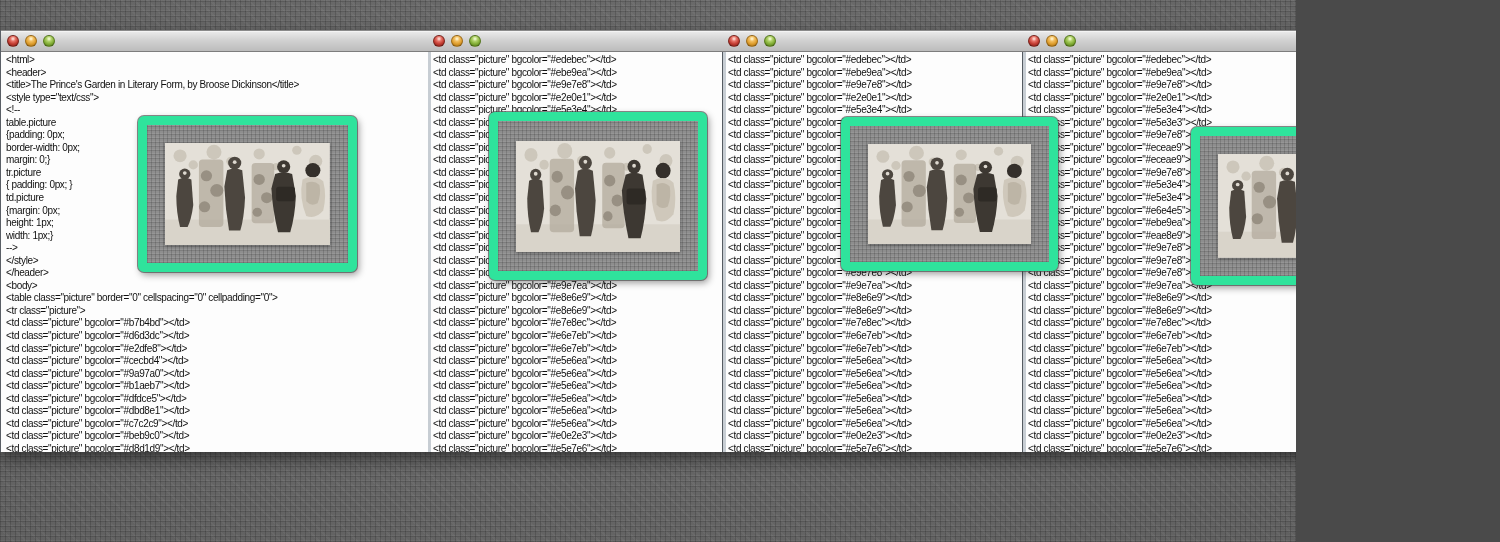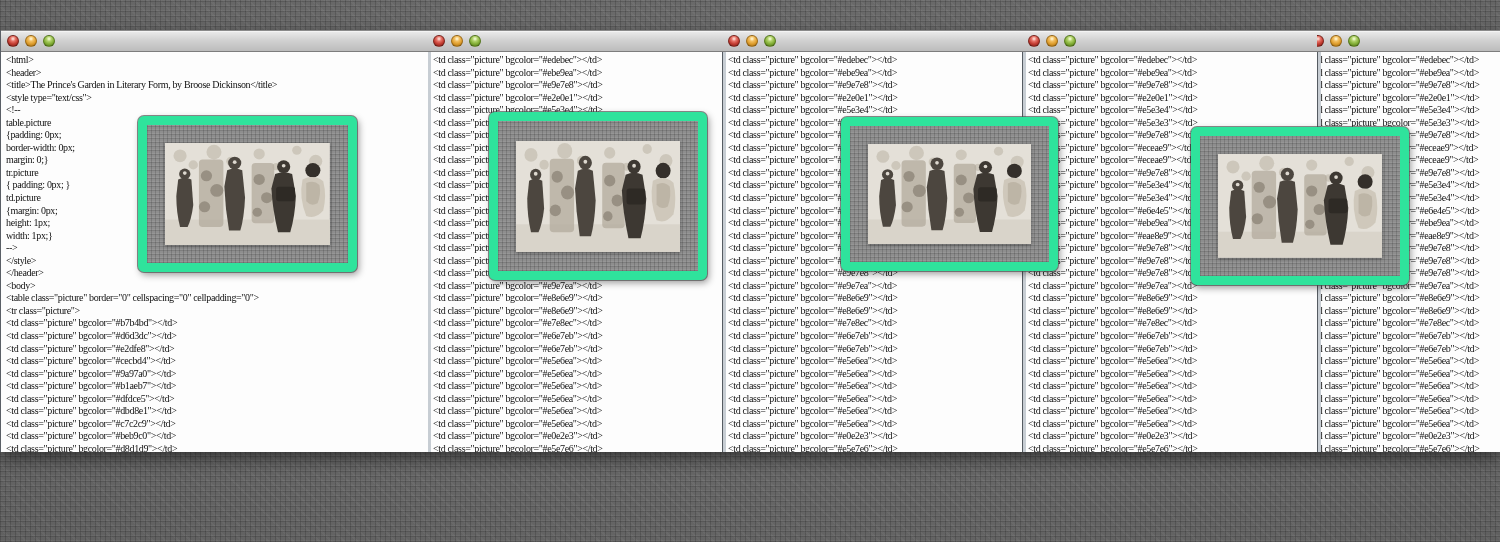--- a/index.html
+++ b/index.html
@@ -1,17 +1,17 @@
 <!DOCTYPE html>
 <html><head>
 <meta charset="utf-8">
 <style>
   html,body{margin:0;padding:0;background:#4a4a4a;}
-  #screen{position:relative;width:1500px;height:542px;overflow:hidden;
-    font-family:Liberation Serif, serif;}
+  #screen{position:relative;width:1296px;height:542px;overflow:hidden;
+    font-family:Liberation Sans, sans-serif;}
   
   .desktop{position:absolute;inset:0;background-color:#6e6e6e;
     background-image:
       repeating-linear-gradient(90deg, rgba(0,0,0,.16) 0 1px, transparent 1px 5px),
       repeating-linear-gradient(0deg, rgba(0,0,0,.14) 0 1px, rgba(255,255,255,.06) 1px 2px, transparent 2px 5px),
       repeating-linear-gradient(45deg, rgba(255,255,255,.04) 0 2px, transparent 2px 9px);}
   .desktop::after{content:"";position:absolute;inset:0;
     background:radial-gradient(120% 90% at 50% 40%, rgba(255,255,255,.05), rgba(0,0,0,.18));}
   
   .windows-wrap{position:absolute;left:0;top:30px;width:1500px;height:422px;

